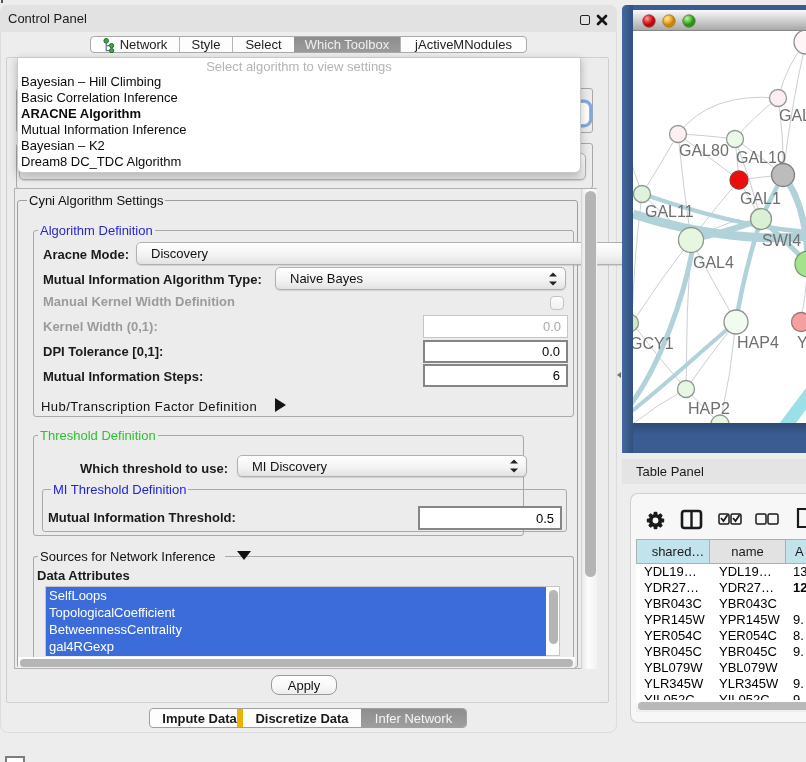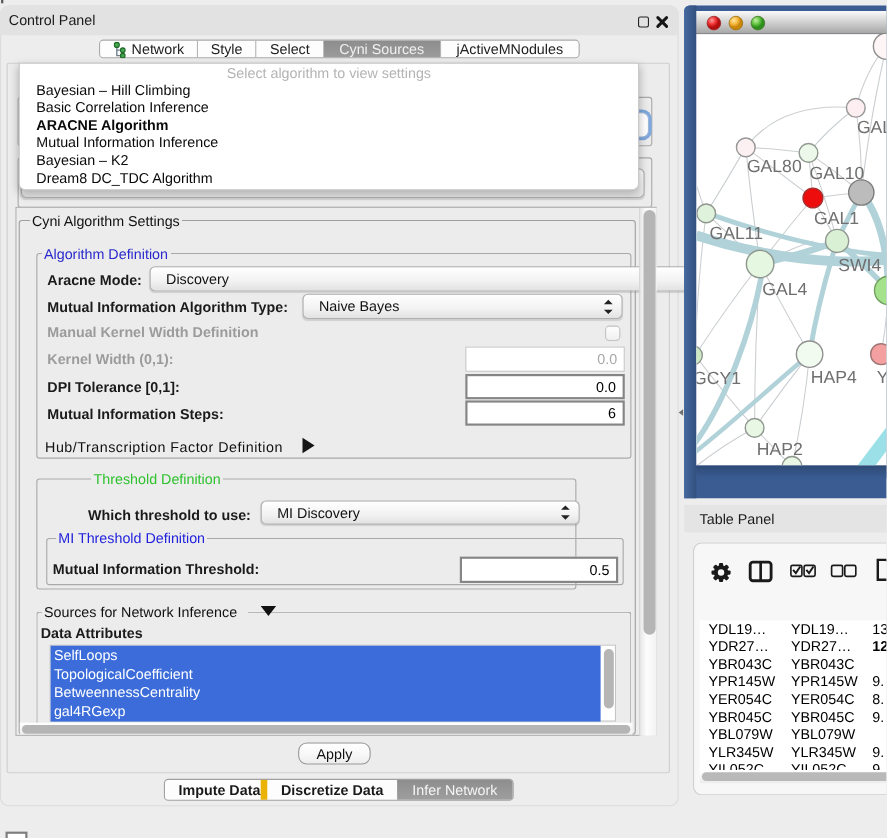--- a/index.html
+++ b/index.html
@@ -41,32 +41,32 @@
 <div class="abs" style="left:90px;top:36px;width:437px;height:17px;background:#fdfdfd;border:1px solid #aaaaaa;border-radius:4px;display:flex;font-size:13px;color:#222;">
   <div style="width:89px;display:flex;align-items:center;justify-content:center;border-right:1px solid #b5b5b5;">
     <svg width="13" height="15" viewBox="0 0 13 15" style="margin-right:4px;margin-top:2px;">
       <path d="M3.2 5 L3.2 12.6 L6 12.6 M3.2 7.6 L6 7.6" stroke="#6b7b88" stroke-width="1.2" fill="none"></path>
       <circle cx="3.2" cy="2.8" r="2.3" fill="#44a74b" stroke="#1d672a" stroke-width="1"></circle>
       <circle cx="8.6" cy="7.6" r="2.1" fill="#44a74b" stroke="#1d672a" stroke-width="1"></circle>
       <circle cx="8.6" cy="12.6" r="2.1" fill="#44a74b" stroke="#1d672a" stroke-width="1"></circle>
     </svg>Network</div>
   <div style="width:53px;display:flex;align-items:center;justify-content:center;border-right:1px solid #b5b5b5;">Style</div>
   <div style="width:61px;display:flex;align-items:center;justify-content:center;">Select</div>
-  <div style="width:106px;display:flex;align-items:center;justify-content:center;background:linear-gradient(#8d8d8d,#9b9b9b);color:#f0f0f0;">Cyni Sources</div>
+  <div style="width:106px;display:flex;align-items:center;justify-content:center;background:linear-gradient(#8d8d8d,#9b9b9b);color:#f0f0f0;">Which Toolbox</div>
   <div style="flex:1;display:flex;align-items:center;justify-content:center;border-left:1px solid #b5b5b5;">jActiveMNodules</div>
 </div>
 
 <fieldset style="left:16px;top:88px;width:577px;height:45px;"></fieldset>
 <div class="abs" style="left:25px;top:102px;width:565px;height:23px;border:1px solid #9ab6d8;border-radius:6px;background:#fff;box-shadow:0 0 0 2.5px #7fa8dd;"></div>
 <fieldset style="left:16px;top:143px;width:577px;height:46px;"></fieldset>
 <div class="combo" style="left:19px;top:153px;width:567px;height:27px;"></div>
 
 <div class="abs" style="left:17px;top:57px;width:564px;height:116px;background:#ffffff;border:1px solid #c9c9c9;border-radius:0 0 6px 6px;box-shadow:0 3px 8px rgba(0,0,0,0.25);">
   <div style="text-align:center;font-size:13px;color:#b4b4b4;padding-top:1px;height:16px;">Select algorithm to view settings</div>
-  <div style="font-size:13px;color:#0a0a0a;padding-left:15px;line-height:16px;">
+  <div style="font-size:13px;color:#0a0a0a;padding-left:3px;line-height:16px;">
     Bayesian – Hill Climbing<br>
     Basic Correlation Inference<br>
     <b>ARACNE Algorithm</b><br>
     Mutual Information Inference<br>
     Bayesian – K2<br>
     Dream8 DC_TDC Algorithm
   </div>
 </div>
 
 <div class="abs" style="left:14px;top:188px;width:583px;height:481px;border:1px solid #b2b2b2;background:#ececec;"></div>
@@ -99,21 +99,21 @@
 
 <div class="blbl abs" style="left:43px;top:344px;">DPI Tolerance [0,1]:</div>
 <div class="inp" style="left:423px;top:340px;width:145px;height:23px;border:2px solid #858585;color:#000;">0.0</div>
 
 <div class="blbl abs" style="left:43px;top:369px;">Mutual Information Steps:</div>
 <div class="inp" style="left:423px;top:364px;width:145px;height:23px;border:2px solid #858585;color:#000;">6</div>
 
 <div class="lbl abs" style="left:41px;top:399px;letter-spacing:0.45px;">Hub/Transcription Factor Definition</div>
 <div class="abs" style="left:275px;top:398px;width:0;height:0;border-top:7.5px solid transparent;border-bottom:7.5px solid transparent;border-left:11px solid #151515;"></div>
 
-<fieldset style="left:33px;top:428px;width:491px;height:108px;padding-left:45px;">
+<fieldset style="left:33px;top:428px;width:491px;height:108px;">
     <legend style="color:#2ec22e;">Threshold Definition</legend>
   </fieldset>
 <div class="blbl abs" style="left:80px;top:461px;">Which threshold to use:</div>
 <div class="combo" style="left:237px;top:455px;width:290px;height:22px;">
     <span class="txt">MI Discovery</span>
     <span class="arr"></span>
   </div>
 
 <fieldset style="left:42px;top:482px;width:525px;height:50px;">
     <legend style="color:#2222dd;margin-left:8px;">MI Threshold Definition</legend>
@@ -280,20 +280,25 @@
       <rect x="718" y="513" width="10" height="10" rx="1.5"></rect>
       <rect x="730" y="513" width="10" height="10" rx="1.5"></rect>
       <path d="M720,517 l2.5,3 4,-6" stroke-width="1.8"></path>
       <path d="M732,517 l2.5,3 4,-6" stroke-width="1.8"></path>
       <rect x="755" y="513" width="10" height="10" rx="1.5"></rect>
       <rect x="767" y="513" width="10" height="10" rx="1.5"></rect>
     </g>
     <path d="M797,508 l8,0 4,4 0,14 -12,0 z" fill="none" stroke="#1a1a1a" stroke-width="2.2"></path>
   </svg>
 
+  <div class="abs" style="left:5px;top:45px;width:171px;height:25px;display:flex;font-size:13px;color:#1a1a1a;">
+    <div style="width:74px;background:#c2e2ec;border:1px solid #a8b2b5;display:flex;align-items:center;justify-content:center;padding-left:10px;">shared…</div>
+    <div style="width:76px;background:#e2e2e2;border:1px solid #adadad;border-left:none;display:flex;align-items:center;justify-content:center;">name</div>
+    <div style="flex:1;background:#c2e2ec;border:1px solid #a8b2b5;border-left:none;display:flex;align-items:center;padding-left:9px;">A</div>
+  </div>
   <div class="abs" style="left:5px;top:70px;width:171px;height:147px;background:#fff;font-size:13px;color:#000;">
     <div style="display:grid;grid-template-columns:74px 76px 1fr;line-height:16px;">
       <div style="padding-left:8px;">YDL19…</div>
         <div style="padding-left:9px;">YDL19…</div>
         <div style="padding-left:7px;">13</div>
       <div style="padding-left:8px;">YDR27…</div>
         <div style="padding-left:9px;">YDR27…</div>
         <div style="padding-left:7px;font-weight:bold;">12</div>
       <div style="padding-left:8px;">YBR043C</div>
         <div style="padding-left:9px;">YBR043C</div>

